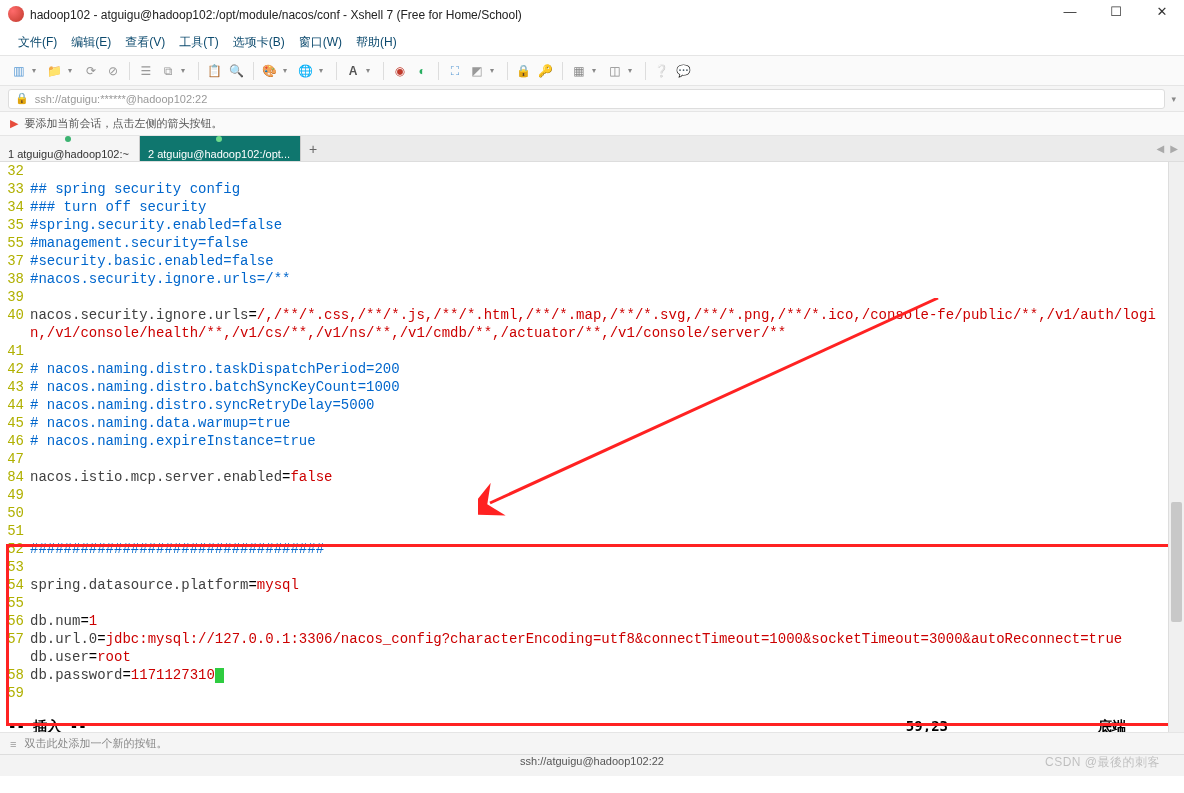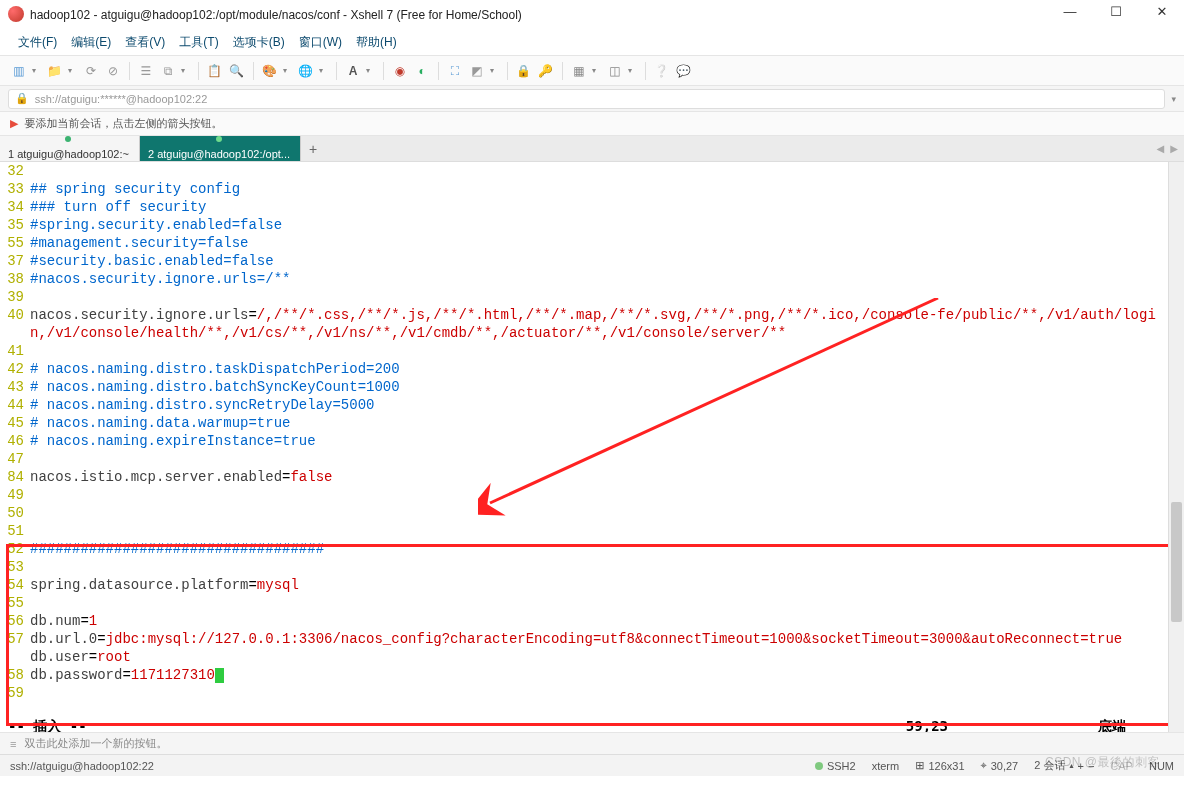--- a/index.html
+++ b/index.html
@@ -45,21 +45,21 @@
 .c-black { color: #000; }
 .cursor { display: inline-block; width: 9px; height: 15px; background: #2ecc40; vertical-align: text-bottom; }
 
 .redbox { position: absolute; border: 3px solid #f22; left: 6px; right: 10px; top: 382px; height: 182px; pointer-events: none; }
 .arrow { position: absolute; top: 136px; left: 478px; pointer-events: none; }
 .scrollbar { position: absolute; right: 0; top: 0; bottom: 0; width: 16px; background: #f0f0f0; border-left: 1px solid #ddd; }
 .scrollbar .thumb { position: absolute; left: 2px; right: 2px; top: 340px; height: 120px; background: #c8c8c8; border-radius: 2px; }
 
 .hintbar2 { height: 22px; display: flex; align-items: center; padding: 0 10px; gap: 8px; background: #f5f5f5; border-top: 1px solid #e5e5e5; color: #888; font-size: 11px; }
 
-.statusbar { height: 22px; display: flex; align-items: center; padding: 0 10px; gap: 16px; background: #f3f3f3; border-top: 1px solid #ddd; font-size: 11px; color: #555; }
+.statusbar { height: 22px; display: flex; align-items: center; padding: 0 10px; gap: 16px; background: #f3f3f3; border-top: 1px solid #ddd; font-size: 11px; color: #555; flex-direction: column; }
 .statusbar .fill { flex: 1; }
 .statusbar .seg { display: flex; align-items: center; gap: 4px; }
 .statusbar .greendot { width: 8px; height: 8px; border-radius: 50%; background: #7fc97f; }
 
 .bottombar { position: absolute; left: 8px; right: 8px; top: 555px; display: flex; justify-content: space-between; font-family: "Consolas",monospace; font-size: 14px; color: #000; font-weight: bold; }
 
 .watermark { position: absolute; right: 24px; bottom: 22px; color: rgba(0,0,0,.22); font-size: 12px; font-family: sans-serif; letter-spacing: .5px; }
 </style>
 </head>
 <body>

